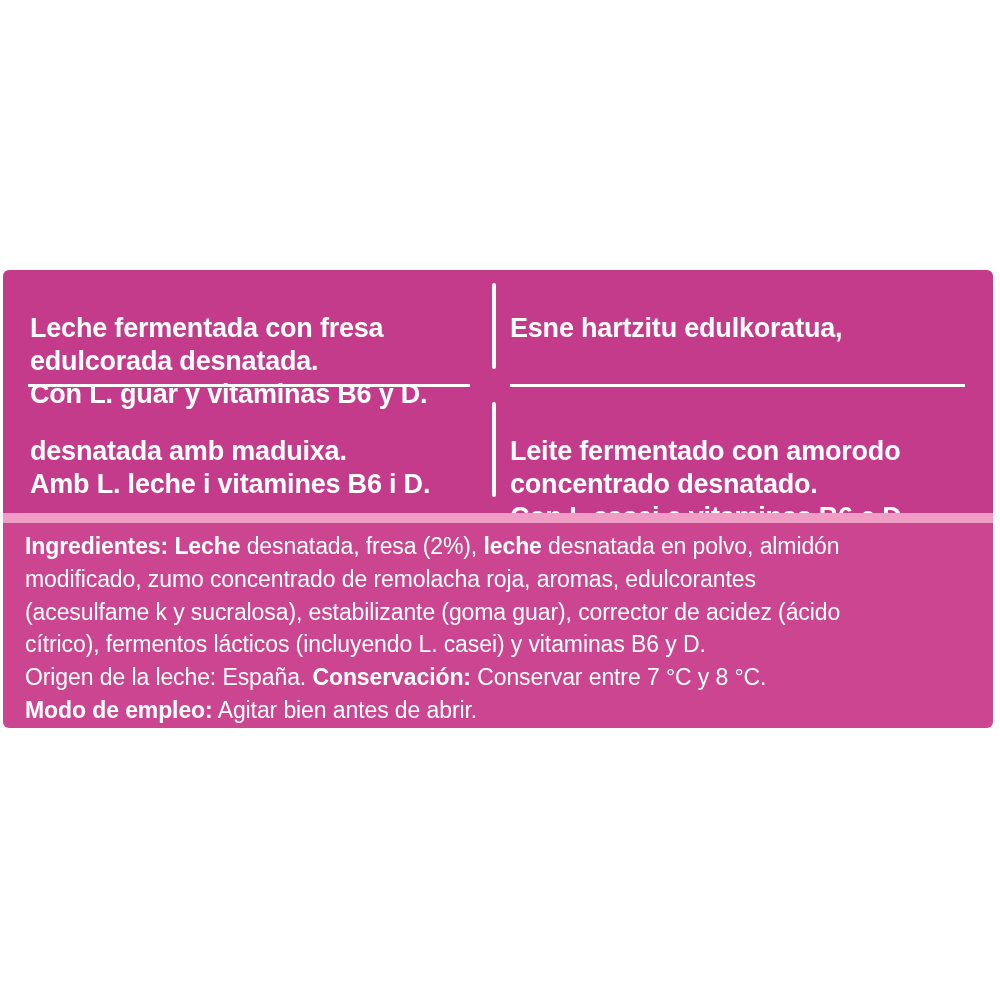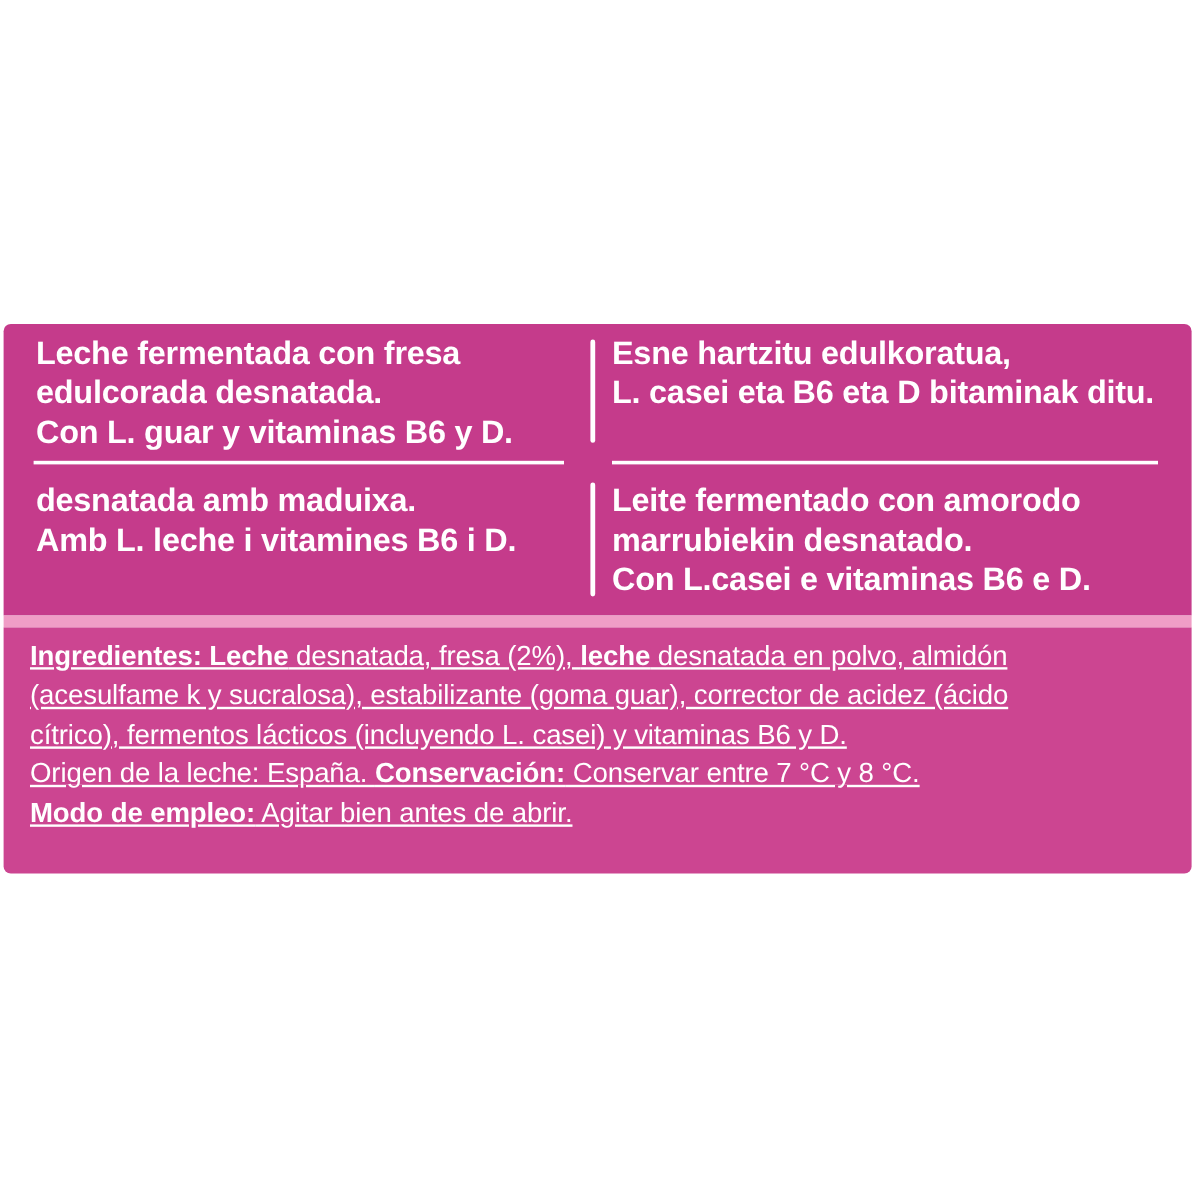--- a/index.html
+++ b/index.html
@@ -44,20 +44,21 @@
     border-radius: 0 0 6px 6px;
   }
 
   .quad {
     position: absolute;
     font-weight: bold;
     font-size: 27px;
     line-height: 33px;
     letter-spacing: -0.2px;
     white-space: nowrap;
+    margin-top: 34px;
   }
   .q0 { left: 27px;  top: 8px;   }
   .q1 { left: 507px; top: 8px;   }
   .q2 { left: 27px;  top: 131px; }
   .q3 { left: 507px; top: 131px; }
 
   .vrule {
     position: absolute;
     left: 489px;
     width: 4px;
@@ -78,65 +79,64 @@
 
   .ing-text {
     position: absolute;
     left: 22px;
     top: 7px;
     right: 10px;
     font-size: 23px;
     line-height: 32.8px;
     letter-spacing: -0.1px;
     white-space: nowrap;
-    text-decoration: underline;
   }
   .iline { margin: 0; padding: 0; }
   .b { font-weight: bold; }
 </style>
 </head>
 <body>
 
 <div class="page">
 
   <section class="band band-top">
 
     <div class="quad q0">
       <div>Leche fermentada con fresa</div>
       <div>edulcorada desnatada.</div>
       <div>Con L. guar y vitaminas B6 y D.</div>
     </div>
 
     <div class="quad q1">
       <div>Esne hartzitu edulkoratua,</div>
-      <div>L. casei eta B6 eta D bitaminak ditu.</div>
     </div>
 
     <div class="quad q2">
       <div>desnatada amb maduixa.</div>
       <div>Amb L. leche i vitamines B6 i D.</div>
     </div>
 
     <div class="quad q3">
       <div>Leite fermentado con amorodo</div>
-      <div>marrubiekin desnatado.</div>
+      <div>concentrado desnatado.</div>
       <div>Con L.casei e vitaminas B6 e D.</div>
     </div>
 
     <div class="vrule v1"></div>
     <div class="vrule v2"></div>
     <div class="hrule hl"></div>
     <div class="hrule hr"></div>
   </section>
 
   <div class="strip"></div>
 
   <section class="band band-ing">
     <div class="ing-text">
       <p class="iline"><span class="b">Ingredientes: Leche</span><span> desnatada, fresa (2%), </span><span class="b">leche</span><span> desnatada en polvo, almidón</span></p>
+      <p class="iline"><span>modificado, zumo concentrado de remolacha roja, aromas, edulcorantes</span></p>
       <p class="iline"><span>(acesulfame k y sucralosa), estabilizante (goma guar), corrector de acidez (ácido</span></p>
       <p class="iline"><span>cítrico), fermentos lácticos (incluyendo L. casei) y vitaminas B6 y D.</span></p>
       <p class="iline"><span>Origen de la leche: España. </span><span class="b">Conservación:</span><span> Conservar entre 7 °C y 8 °C.</span></p>
       <p class="iline"><span class="b">Modo de empleo:</span><span> Agitar bien antes de abrir.</span></p>
     </div>
   </section>
 
 </div>
 
 </body></html>

